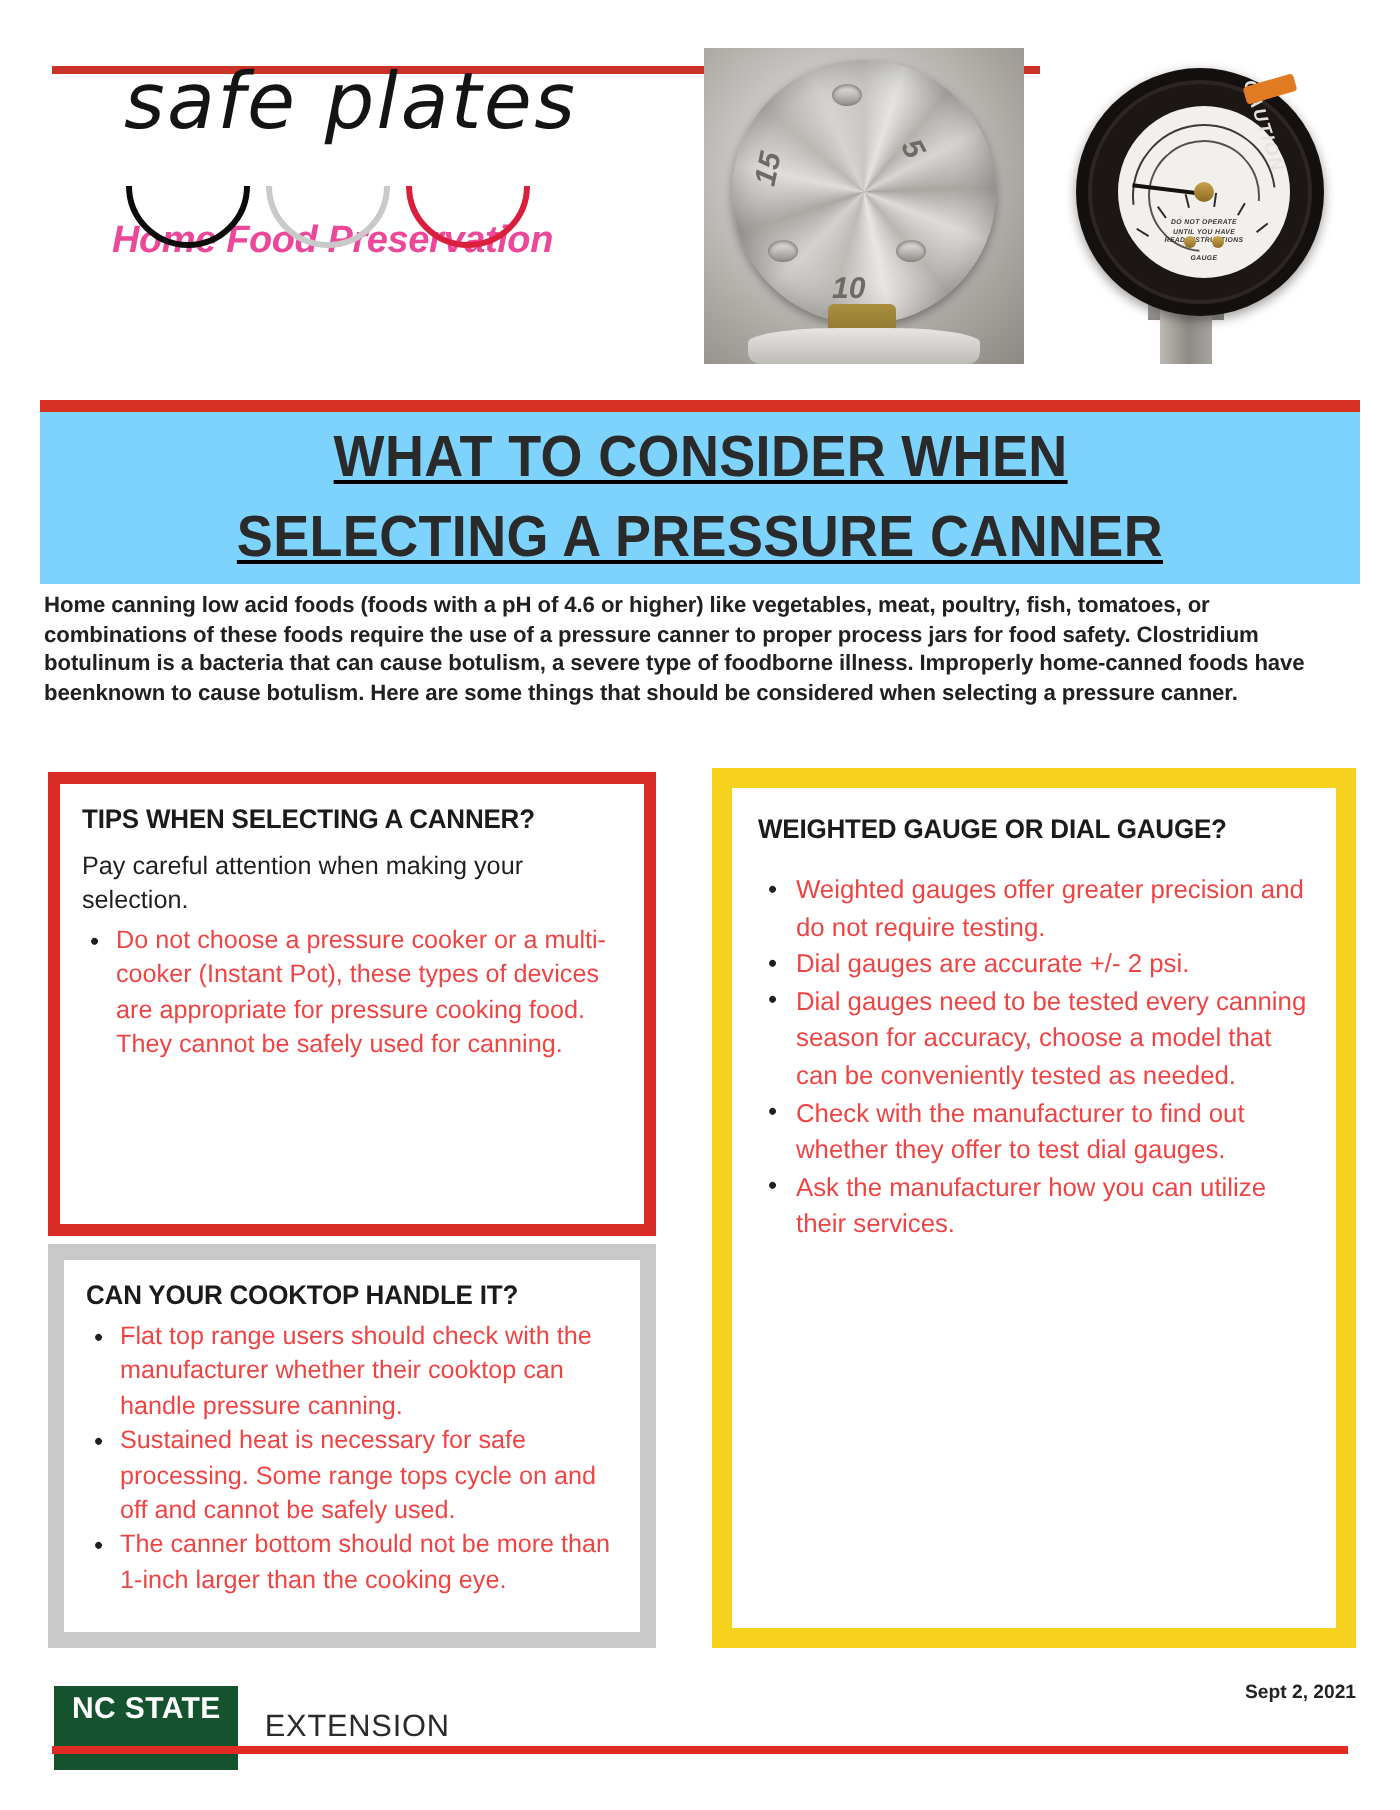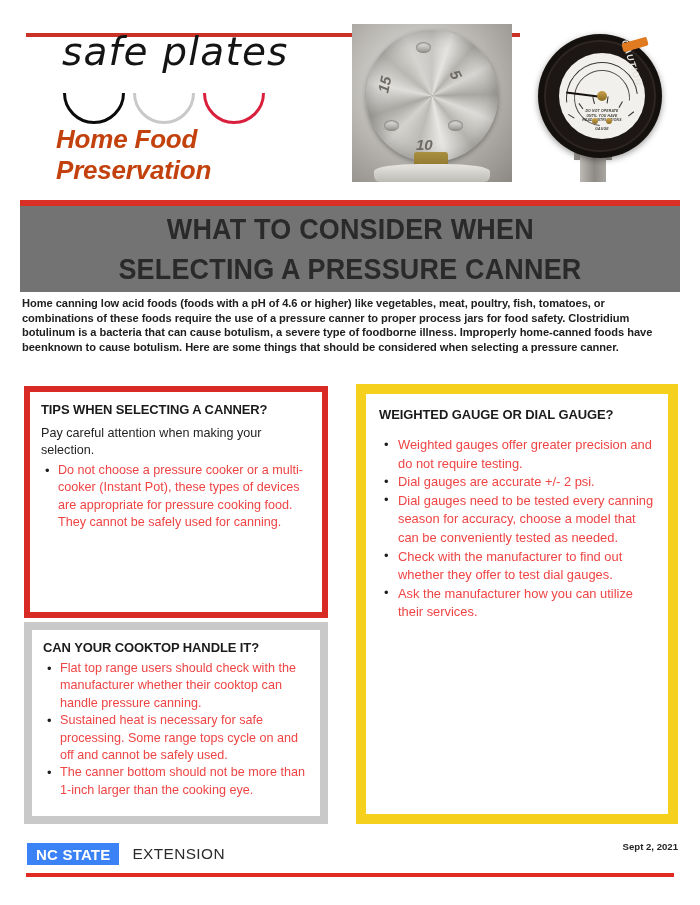--- a/index.html
+++ b/index.html
@@ -77,25 +77,25 @@
   }
   .bowl.b1 { left: 0px;  border-color: #0b0b0b; }
   .bowl.b1 .bowl-inner { background: #0b0b0b; }
   .bowl.b2 { left: 70px; border-color: #C9C9C9; }
   .bowl.b2 .bowl-inner { background: #C9C9C9; }
   .bowl.b3 { left: 140px; border-color: #DA1F3D; }
   .bowl.b3 .bowl-inner { background: #E01A3C; }
 
   .logo-sub {
     font-family: "Liberation Sans", sans-serif;
-    font-size: 26px;
-    font-weight: bold;
-    color: #c2410c;
+    font-size: 19px;
+    font-weight: bold;
+    color: #ec4899;
     letter-spacing: -0.2px;
-    margin-top: 20px;
+    margin-top: 6px;
   }
 
   
   .photos {
     position: absolute; right: 0px; top: 0px;
     width: 328px; height: 158px;
     display: flex; gap: 8px;
   }
   .photo {
     position: relative;
@@ -256,23 +256,23 @@
   .dg-nut {
     position: absolute; left: 54px; top: 122px;
     width: 38px; height: 14px;
     background: linear-gradient(#d3d0cb, #8f8c87);
   }
 
   
   .title-band {
     position: absolute; left: 20px; top: 206px;
     width: 660px; height: 86px;
-    background: #737373;
+    background: #7dd3fc;
     display: flex; flex-direction: column;
-    align-items: center; justify-content: center;
+    align-items: center; justify-content: center; text-decoration: underline;
   }
   .title-line {
     font-family: "Liberation Sans", sans-serif;
     font-weight: bold;
     font-size: 29px;
     line-height: 40px;
     color: #2a2a2a;
     letter-spacing: 0.2px;
     transform: scaleX(0.93);
     white-space: nowrap;
@@ -359,26 +359,26 @@
   
   .footer {
     position: absolute; left: 24px; top: 838px;
     width: 654px; height: 34px;
   }
   .ncstate-lock {
     position: absolute; left: 3px; top: 5px;
     display: flex; align-items: center;
   }
   .nc-badge {
-    background: #3b82f6;
+    background: #14532d;
     color: #ffffff;
     font-weight: bold;
     font-size: 15px;
     letter-spacing: 0.2px;
-    padding: 4px 9px 3px 9px;
+    padding: 4px 9px 23px 9px;
     line-height: 1;
   }
   .nc-ext {
     margin-left: 13px;
     font-size: 15.4px;
     color: #2b2b2b;
     letter-spacing: 0.4px;
   }
   .footer-right {
     position: absolute; right: 0px; top: 2px;

